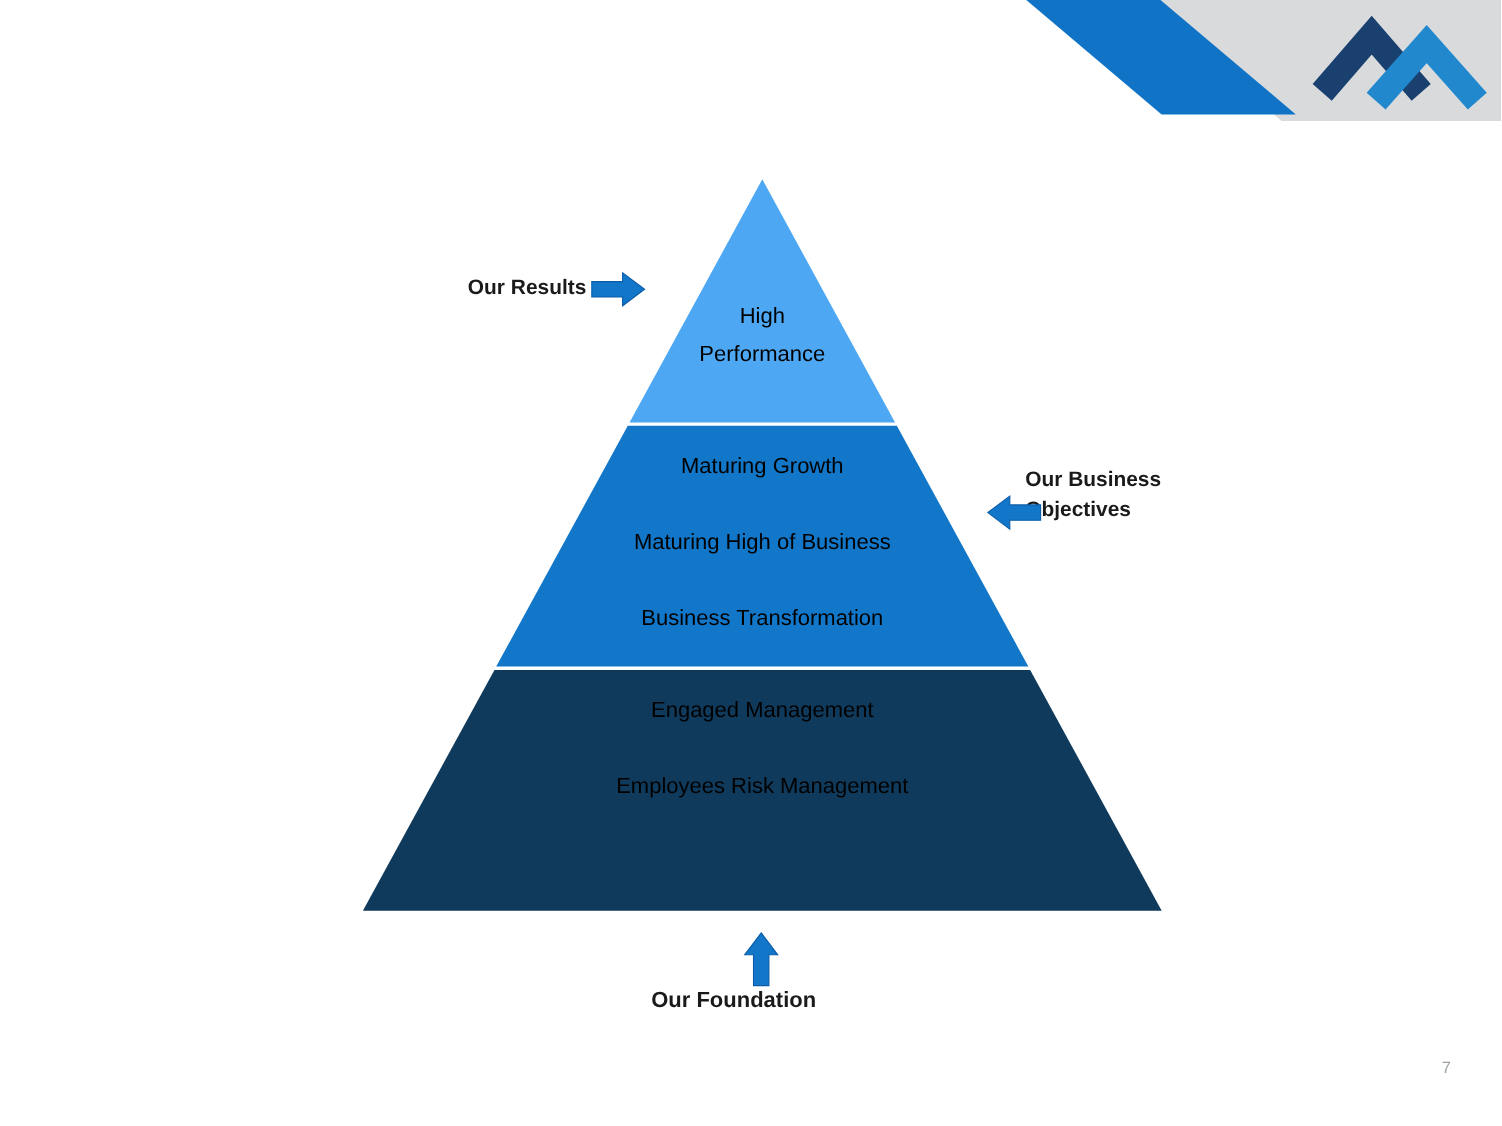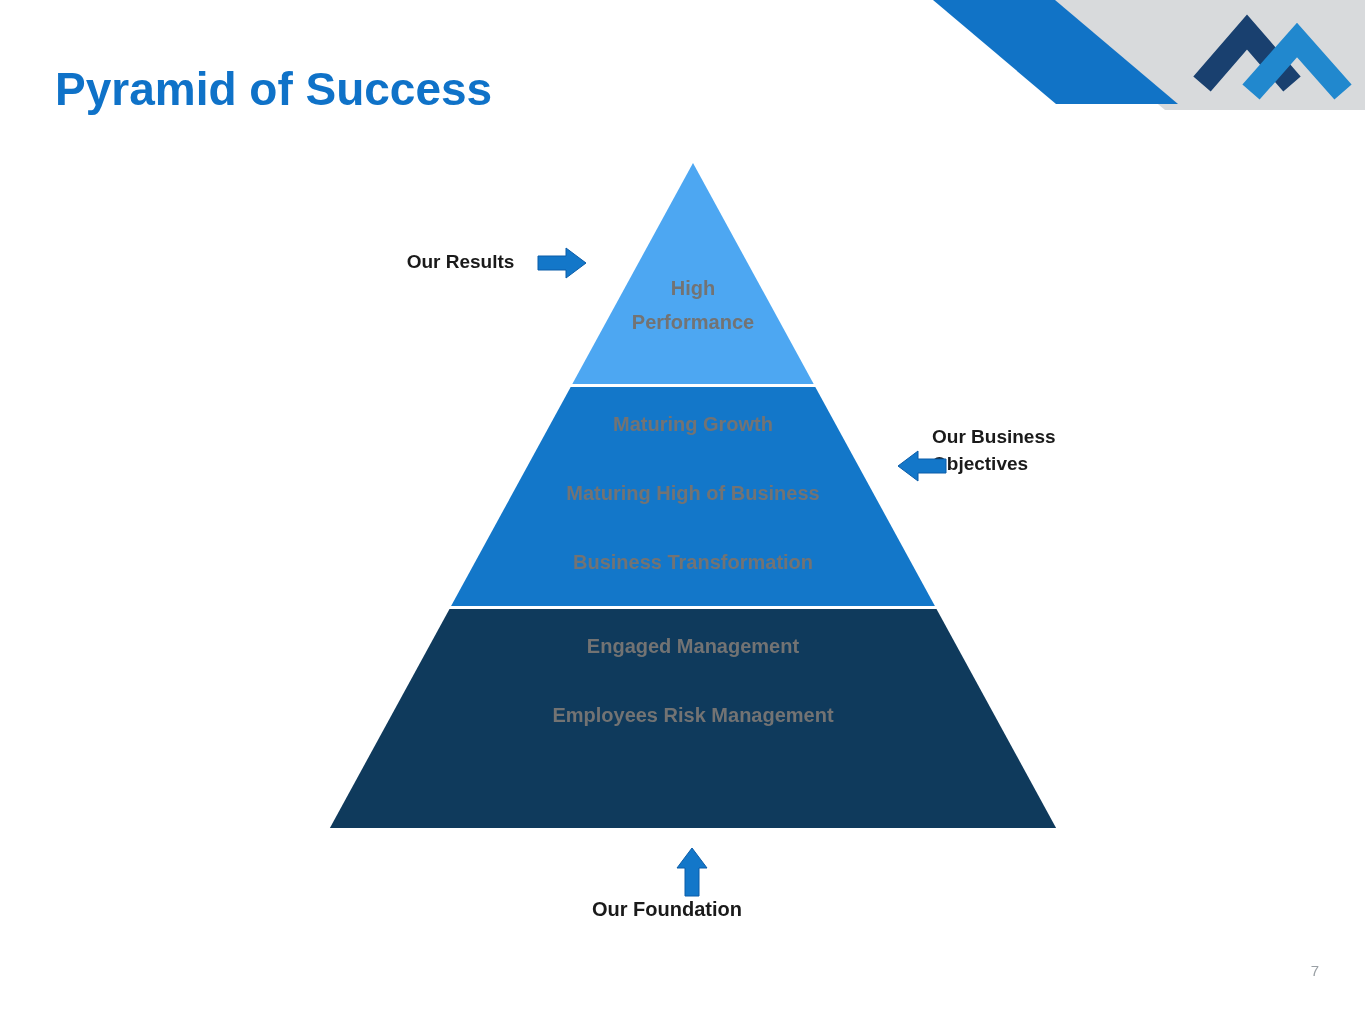--- a/index.html
+++ b/index.html
@@ -13,27 +13,27 @@
   .decor-svg,.pyramid-svg,.arrow-svg{
     position:absolute;left:0;top:0;width:1365px;height:1024px;
   }
   .title{
     position:absolute;left:55px;top:62px;margin:0;
     font-size:46px;font-weight:bold;color:#0F72C8;
     letter-spacing:0px;
   }
   .pyr-line{
     position:absolute;left:343px;width:700px;
-    text-align:center;color:#737373;font-weight:bold;font-size:20px;
+    text-align:center;color:#000000;font-weight:normal;font-size:20px;
     white-space:nowrap;
   }
   .anno{
     position:absolute;color:#1a1a1a;font-weight:bold;font-size:19px;
   }
-  .anno-results{left:388px;top:251px;width:145px;text-align:center;}
+  .anno-results{left:388px;top:251px;width:145px;text-align:right;}
   .anno-objectives{left:932px;top:423px;width:125px;line-height:27px;}
   .anno-foundation{left:592px;top:898px;width:200px;text-align:left;font-size:20px;}
   .page-number{
     position:absolute;right:46px;top:962px;
     font-size:15px;color:#9aa0a5;
   }
 </style>
 </head>
 <body>
 
@@ -41,21 +41,20 @@
 
   <svg class="decor-svg" viewBox="0 0 1365 1024">
     <polygon points="1035,0 1365,0 1365,110 1165,110" fill="#D8DADC"></polygon>
     <polygon points="933,0 1055,0 1178,104 1056,104" fill="#1173C6"></polygon>
     <g>
       <path d="M 1202,84 L 1247,32 L 1292,84" fill="none" stroke-width="23" stroke="#19406F"></path>
       <path d="M 1251,92 L 1297,40 L 1343,92" fill="none" stroke-width="23" stroke="#2188CE"></path>
     </g>
   </svg>
 
-  <h1 class="title">Pyramid of Success</h1>
 
   <svg class="pyramid-svg" viewBox="0 0 1365 1024">
     <polygon points="693,163 813.7,384 572.3,384" fill="#4DA7F2"></polygon>
     <polygon points="570.7,387 815.3,387 934.9,606 451.1,606" fill="#1377C9"></polygon>
     <polygon points="449.5,609 936.5,609 1056.1,828 329.9,828" fill="#0F3A5C"></polygon>
   </svg>
 
   <div class="pyr-line" style="top:277px">High</div>
   <div class="pyr-line" style="top:311px">Performance</div>
 

